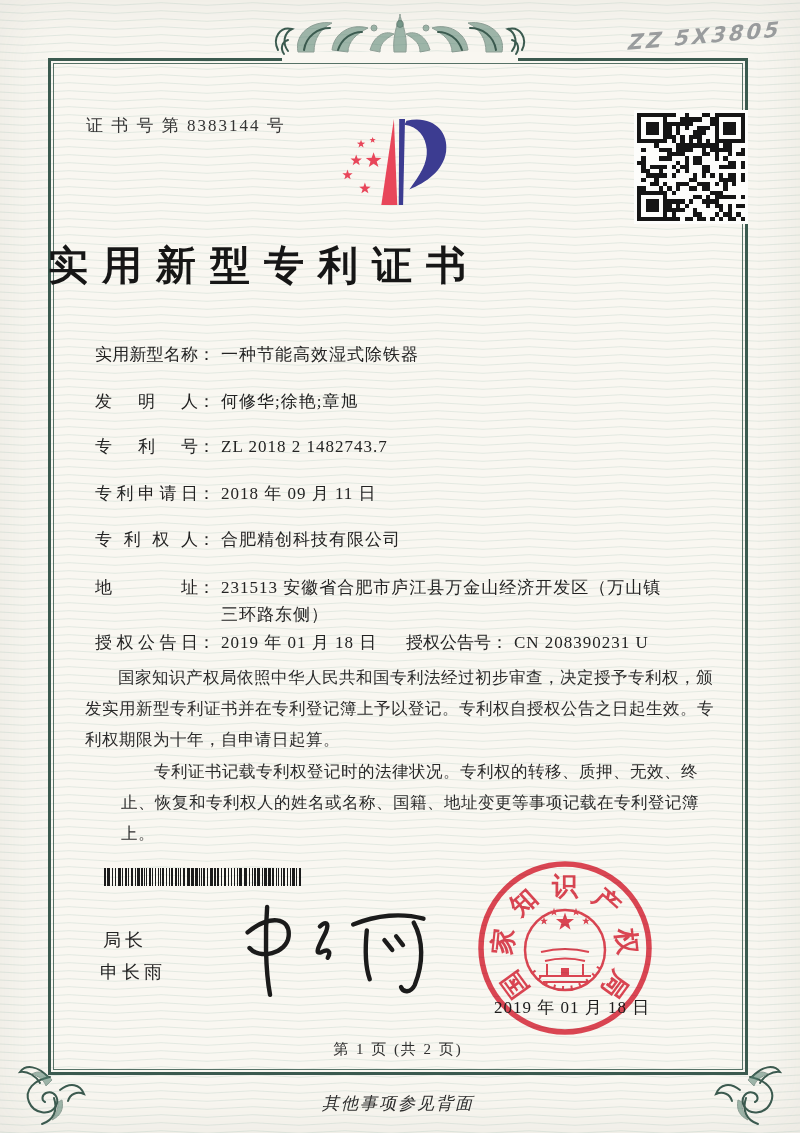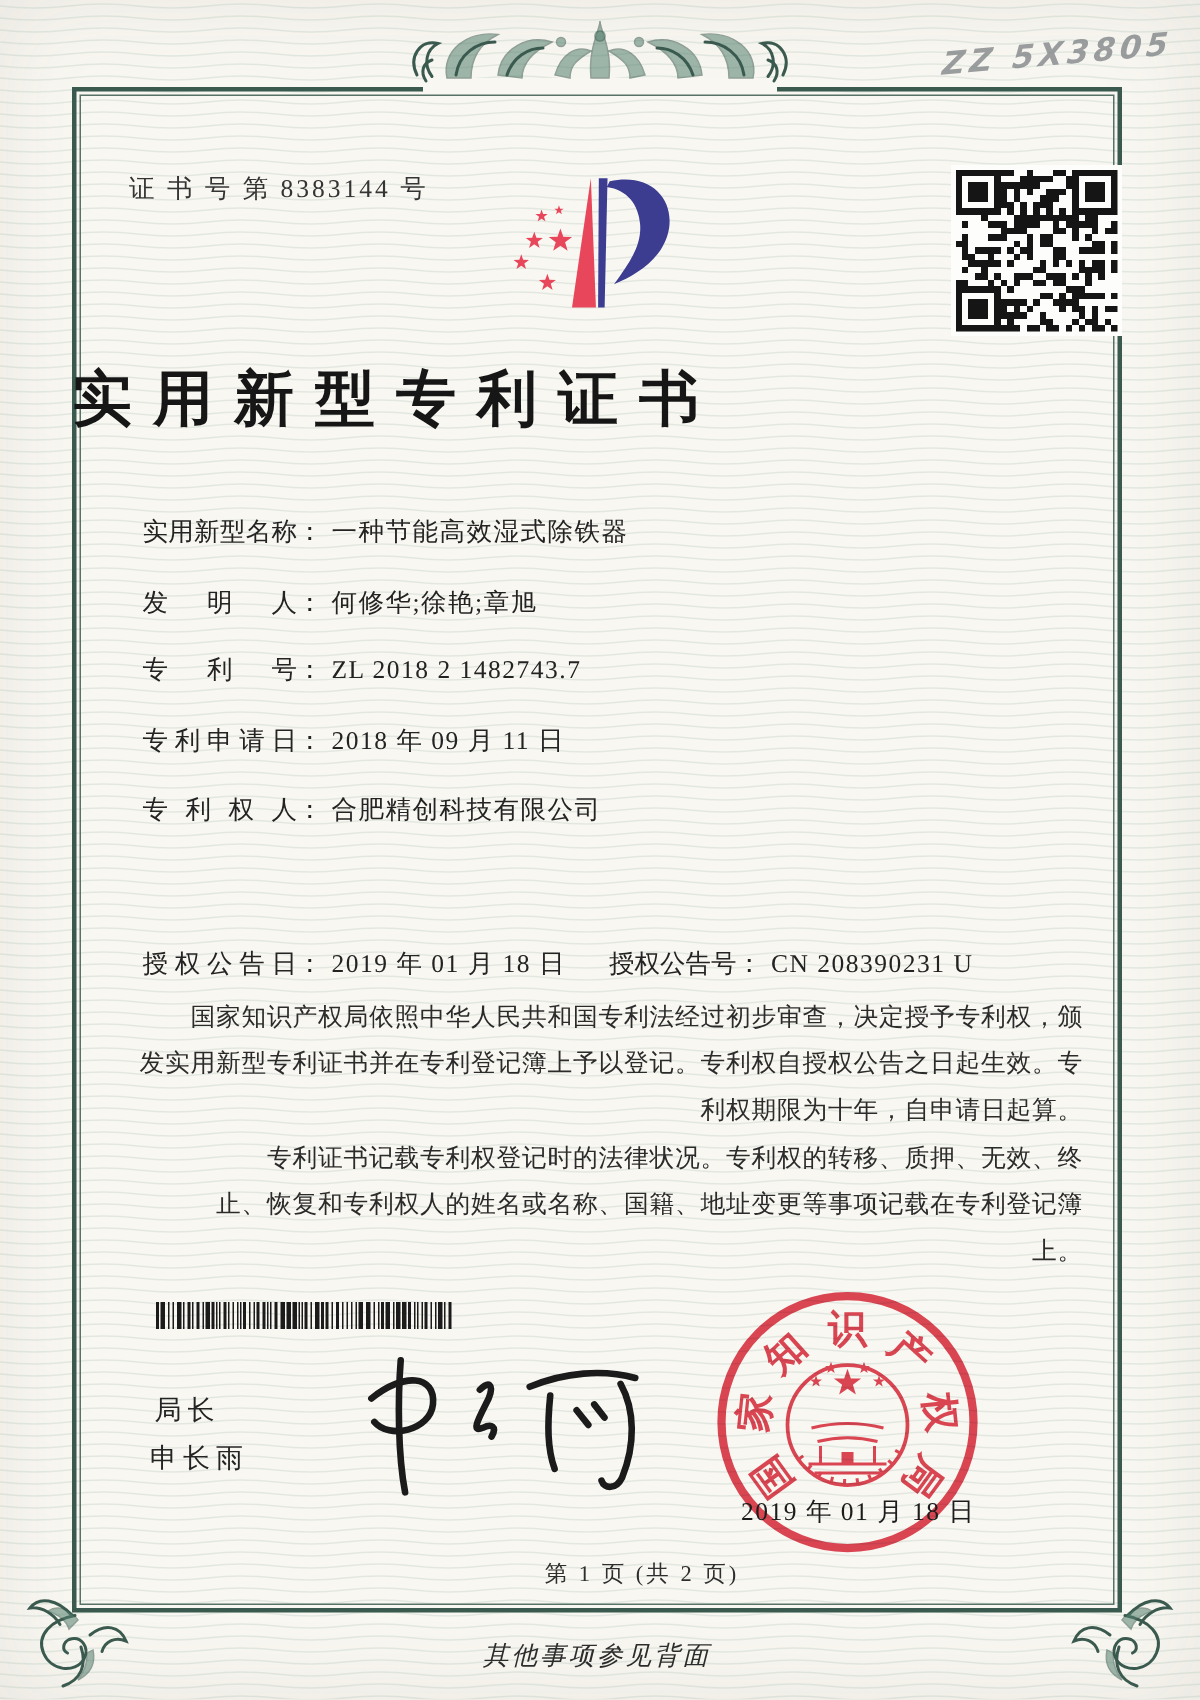--- a/index.html
+++ b/index.html
@@ -40,35 +40,35 @@
   .qr-wrap svg{display:block;width:108px;height:108px;}
   .title{
     left:48px;top:238px;width:602px;text-align:left;font-size:40px;font-weight:bold;
     letter-spacing:14px;color:#161616;
   }
   .frow{left:95px;width:630px;font-size:17px;color:#232323;line-height:27px;font-family:Liberation Serif, serif;}
   .flabel{display:inline-block;width:103px;text-align:justify;text-align-last:justify;vertical-align:top;}
   .fcolon{display:inline-block;vertical-align:top;}
   .fvalue{display:inline-block;margin-left:6px;vertical-align:top;white-space:pre-line;letter-spacing:1px;}
   .pair2{position:absolute;left:311px;top:0;white-space:nowrap;}
-  .paras{left:85px;top:662px;width:637px;font-size:16.5px;line-height:31px;color:#2b2b2b;letter-spacing:.5px;text-align:right;}
+  .paras{left:85px;top:662px;width:637px;font-size:16.5px;line-height:31px;color:#2b2b2b;letter-spacing:.5px;}
   .paras p{margin:0;text-indent:2em;}
   .paras p + p{margin-top:1px;margin-left:36px;}
   .barcode{left:104px;top:868px;width:202px;height:18px;}
   .barcode svg{display:block;width:202px;height:18px;}
   .signer{font-family:"Liberation Sans","DejaVu Sans",sans-serif;font-size:18px;color:#242424;letter-spacing:4px;}
   .signer-role{left:103px;top:928px;}
   .signer-name{left:100px;top:960px;}
   .signature{left:230px;top:892px;}
   .seal{left:477px;top:860px;width:176px;height:176px;opacity:.90;mix-blend-mode:multiply;z-index:2;}
   .seal text{font-size:26px;font-weight:bold;fill:var(--seal-red);text-anchor:middle;font-family:"Liberation Serif",serif;}
   .seal-red-stroke{stroke:var(--seal-red);fill:none;}
   .seal-red-fill{fill:var(--seal-red);}
   .seal-date{left:494px;top:996px;font-size:17px;letter-spacing:1px;color:var(--ink-black);z-index:3;}
-  .page-info{left:48px;top:1040px;width:700px;text-align:center;font-size:15px;color:#2e2e2e;letter-spacing:2px;padding-left:30px;}
+  .page-info{left:48px;top:1040px;width:700px;text-align:center;font-size:15px;color:#2e2e2e;letter-spacing:2px;}
   .back-note{left:48px;top:1092px;width:700px;text-align:center;font-size:17px;font-style:italic;color:#2c2c2c;letter-spacing:2px;}
   .ornament{z-index:3;}
   .orn-stroke{fill:none;stroke:var(--border-green);stroke-width:2;stroke-linecap:round;}
   .orn-fill{fill:var(--ornament-green);opacity:.55;stroke:var(--border-green);stroke-width:1;}
   .paper-fill{fill:var(--paper);}
   .logo-blue{fill:var(--logo-blue);}
   .logo-red{fill:var(--logo-red);}
 </style>
 </head>
 <body>
@@ -611,20 +611,24 @@
   </div>
   <div class="abs frow" style="top:433px">
     <span class="flabel">专　利　号</span><span class="fcolon">：</span><span class="fvalue">ZL 2018 2 1482743.7</span>
   </div>
   <div class="abs frow" style="top:480px">
     <span class="flabel">专利申请日</span><span class="fcolon">：</span><span class="fvalue">2018 年 09 月 11 日</span>
   </div>
   <div class="abs frow" style="top:526px">
     <span class="flabel">专 利 权 人</span><span class="fcolon">：</span><span class="fvalue">合肥精创科技有限公司</span>
   </div>
+  <div class="abs frow" style="top:574px">
+    <span class="flabel">地　　　址</span><span class="fcolon">：</span><span class="fvalue">231513 安徽省合肥市庐江县万金山经济开发区（万山镇
+三环路东侧）</span>
+  </div>
   <div class="abs frow" style="top:629px">
     <span class="flabel">授权公告日</span><span class="fcolon">：</span><span class="fvalue">2019 年 01 月 18 日</span>
     <span class="pair2"><span>授权公告号</span><span>：</span><span class="fvalue">CN 208390231 U</span></span>
   </div>
 
   <div class="abs paras">
     <p>国家知识产权局依照中华人民共和国专利法经过初步审查，决定授予专利权，颁发实用新型专利证书并在专利登记簿上予以登记。专利权自授权公告之日起生效。专利权期限为十年，自申请日起算。</p>
     <p>专利证书记载专利权登记时的法律状况。专利权的转移、质押、无效、终止、恢复和专利权人的姓名或名称、国籍、地址变更等事项记载在专利登记簿上。</p>
   </div>
 

